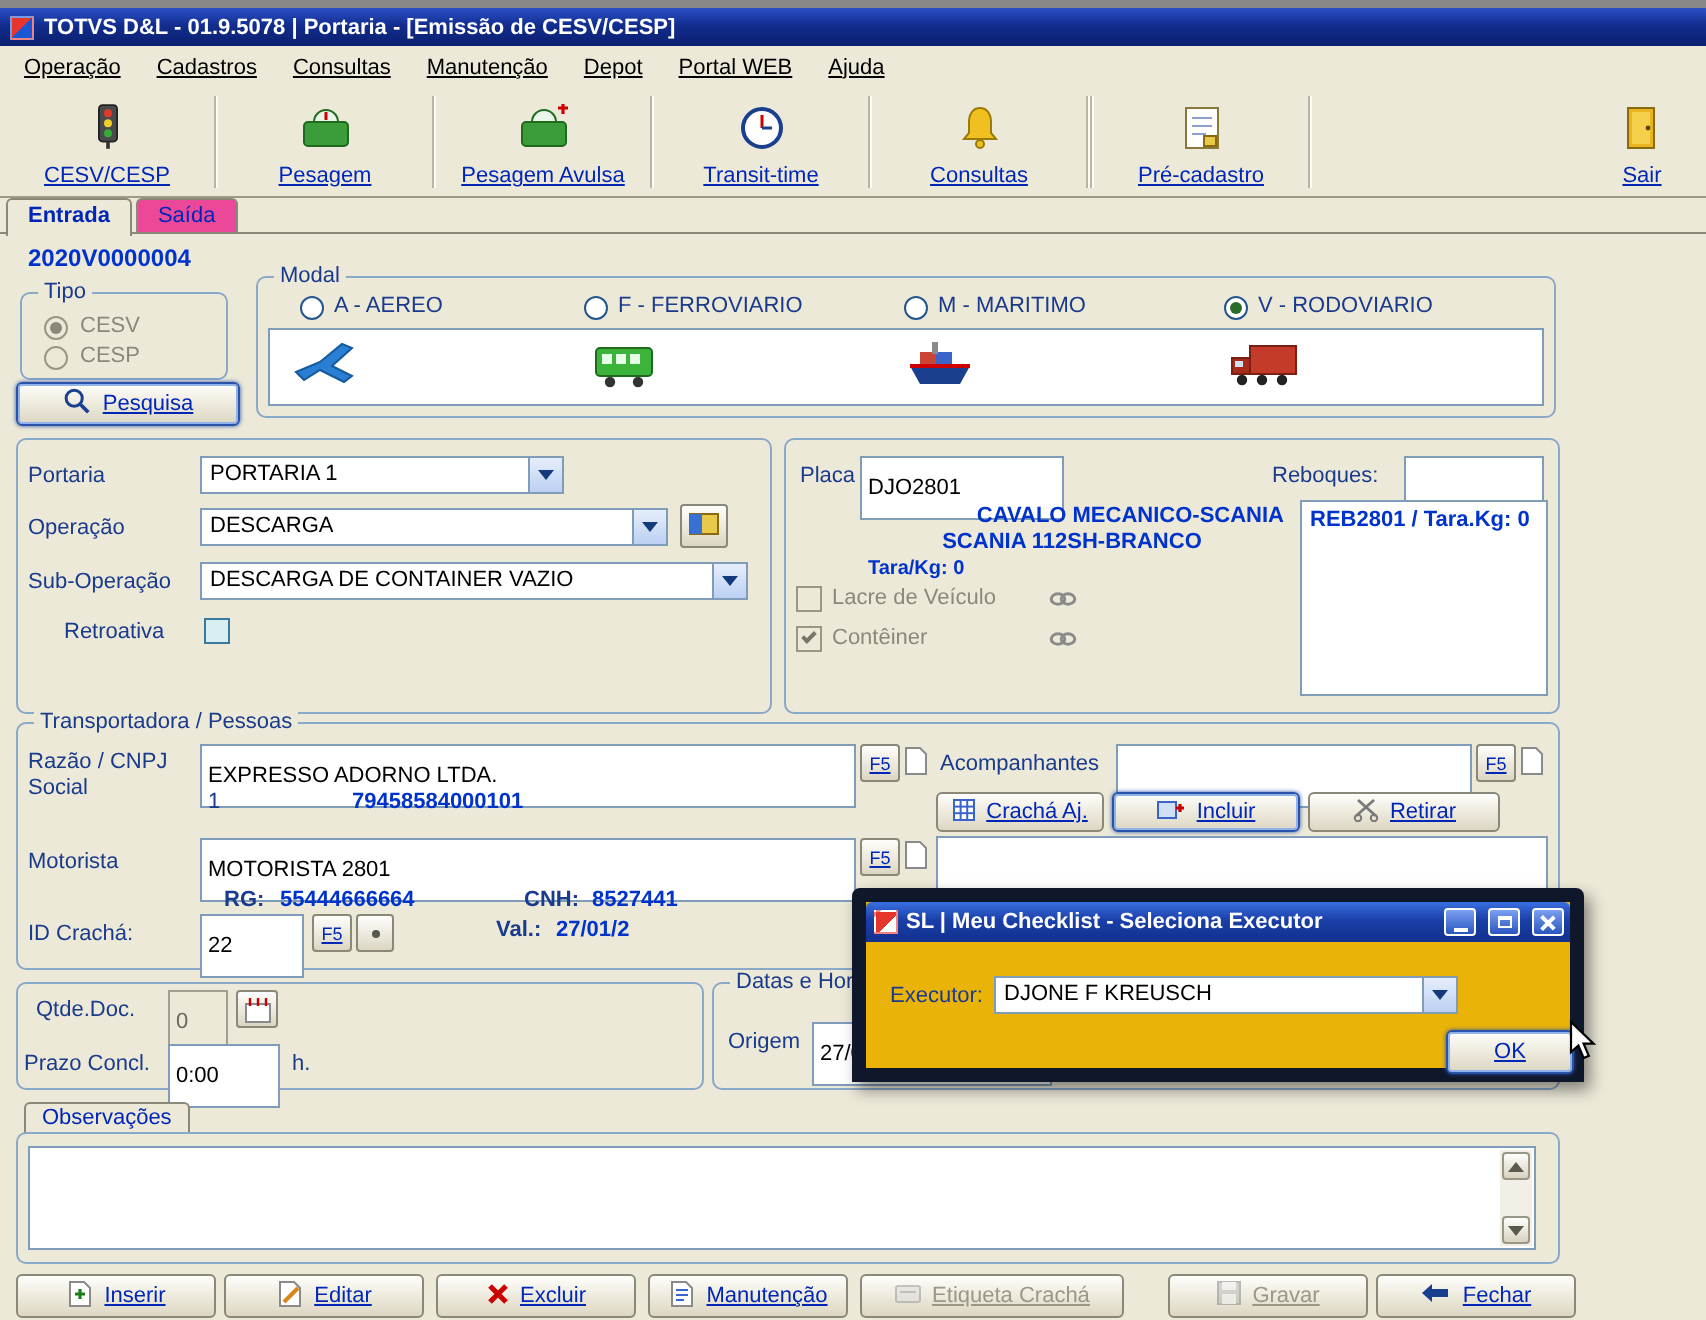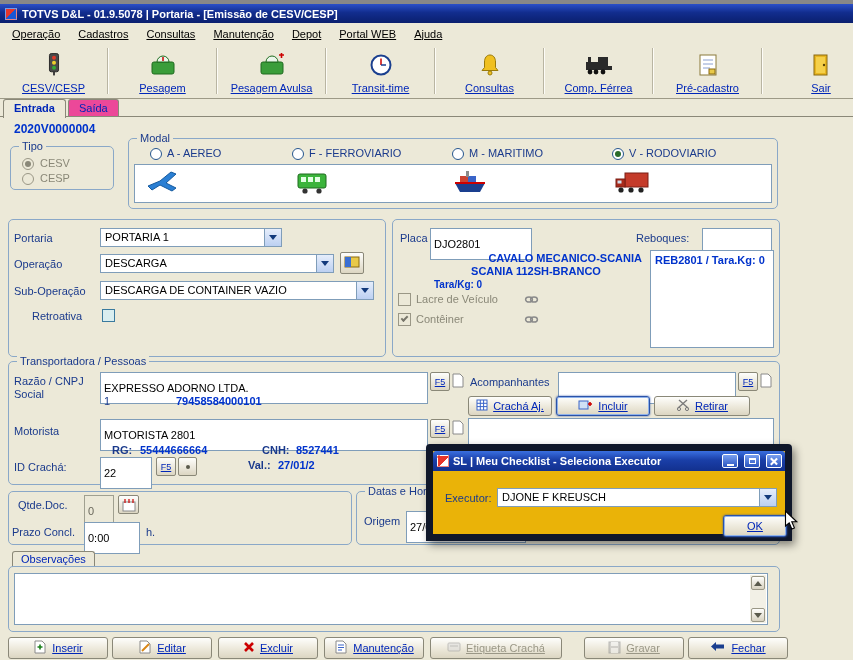--- a/index.html
+++ b/index.html
@@ -125,32 +125,20 @@
     </div>
     <div class="tsep"></div>
     <div class="tool">
       <span><svg width="24" height="24" viewBox="0 0 24 24">
             <path d="M12 2 C8.5 2 6.5 5 6.5 9 L6.5 14.5 L4 17.5 L20 17.5 L17.5 14.5 L17.5 9 C17.5 5 15.5 2 12 2 Z" fill="#f0c020" stroke="#9a7a0a"></path>
             <circle cx="12" cy="20" r="2" fill="#f0c020" stroke="#9a7a0a"></circle>
           </svg></span>
       <span class="tlabel">Consultas</span>
     </div>
     <div class="tsep"></div>
-    <div class="tool">
-      <span><svg width="30" height="24" viewBox="0 0 30 24">
-            <rect x="2" y="9" width="12" height="8" fill="#2a2a2a"></rect>
-            <rect x="14" y="4" width="10" height="13" fill="#2a2a2a"></rect>
-            <rect x="4" y="4" width="3" height="6" fill="#2a2a2a"></rect>
-            <circle cx="6" cy="19" r="2.4" fill="#111"></circle>
-            <circle cx="12" cy="19" r="2.4" fill="#111"></circle>
-            <circle cx="19" cy="19" r="2.4" fill="#111"></circle>
-            <rect x="24" y="13" width="4" height="4" fill="#2a2a2a"></rect>
-          </svg></span>
-      <span class="tlabel">Comp. Férrea</span>
-    </div>
     <div class="tsep"></div>
     <div class="tool">
       <span><svg width="22" height="24" viewBox="0 0 22 24">
             <rect x="3" y="2" width="16" height="20" fill="#fff" stroke="#8a7a3a"></rect>
             <line x1="6" y1="7" x2="16" y2="7" stroke="#8aa0d0"></line>
             <line x1="6" y1="11" x2="16" y2="11" stroke="#8aa0d0"></line>
             <line x1="6" y1="15" x2="13" y2="15" stroke="#8aa0d0"></line>
             <rect x="12" y="16" width="6" height="5" fill="#e8c94a" stroke="#8a6a10"></rect>
           </svg></span>
       <span class="tlabel">Pré-cadastro</span>
@@ -215,20 +203,27 @@
         </svg></span>
     <span class="abs" style="left:614px;top:52px"><svg width="36" height="28" viewBox="0 0 36 28">
           <rect x="11" y="4" width="23" height="14" fill="#c43b2a" stroke="#7a1f14"></rect>
           <rect x="2" y="10" width="9" height="8" fill="#a82a1a" stroke="#7a1f14"></rect>
           <rect x="3.5" y="11.5" width="4" height="3" fill="#cfe0ee"></rect>
           <circle cx="7" cy="21" r="2.6" fill="#222"></circle>
           <circle cx="17" cy="21" r="2.6" fill="#222"></circle>
           <circle cx="27" cy="21" r="2.6" fill="#222"></circle>
         </svg></span>
 
+    <div class="btn focus" style="left:8px;top:74px;width:112px;height:22px">
+      <span><svg width="15" height="15" viewBox="0 0 16 16">
+            <circle cx="6.5" cy="6.5" r="4.3" fill="none" stroke="#1a3f8f" stroke-width="1.6"></circle>
+            <line x1="10" y1="10" x2="14" y2="14" stroke="#1a3f8f" stroke-width="2"></line>
+          </svg></span>
+      <span>Pesquisa</span>
+    </div>
 
     <div class="gb" style="left:8px;top:102px;width:378px;height:138px"></div>
     <span class="lbl" style="left:14px;top:115px">Portaria</span>
     <div class="combo" style="left:100px;top:111px;width:182px">
       <span class="ctxt">PORTARIA 1</span>
       <span class="cbtn">
           <span class="tri"></span>
         </span>
     </div>
     <span class="lbl" style="left:14px;top:141px">Operação</span>
@@ -445,21 +440,21 @@
           <span class="g-min"></span>
         </span>
       <span class="wbtn">
           <span class="g-max"></span>
         </span>
       <span class="wbtn">
           <span class="g-x"></span>
         </span>
     </div>
     <span class="lbl" style="left:12px;top:41px">Executor:</span>
-    <div class="combo" style="left:64px;top:37px;width:280px">
+    <div class="combo" style="left:64px;top:37px;width:232px">
       <span class="ctxt">DJONE F KREUSCH</span>
       <span class="cbtn">
           <span class="tri"></span>
         </span>
     </div>
     <div class="btn focus" style="left:290px;top:64px;width:64px;height:22px">
       <span>OK</span>
     </div>
   </div>
 

